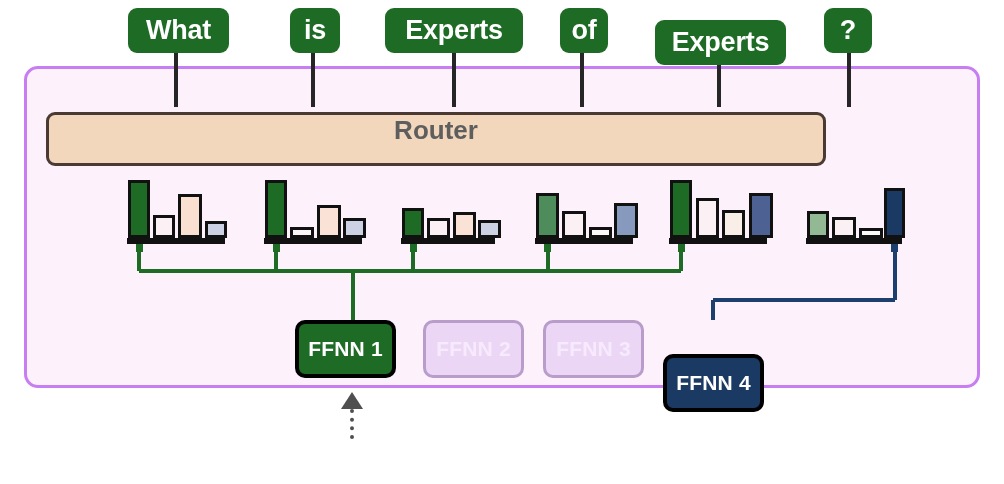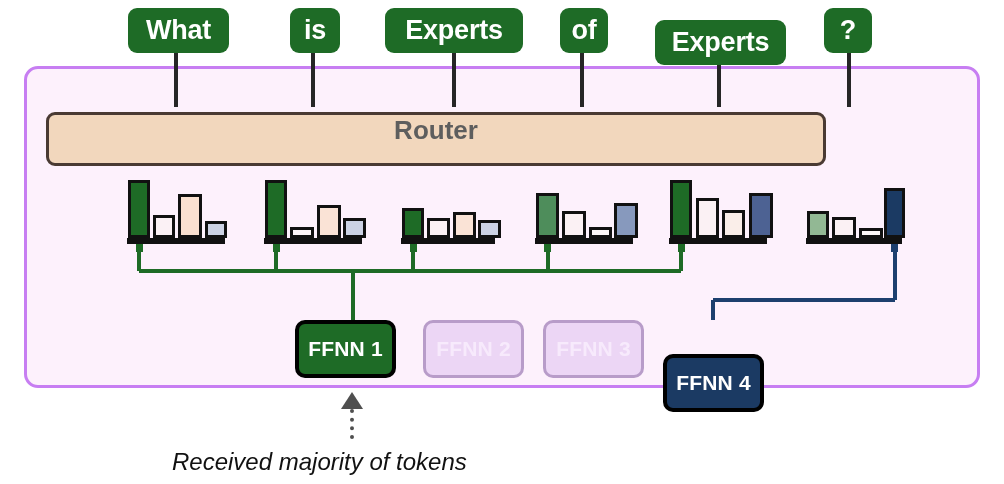--- a/index.html
+++ b/index.html
@@ -239,15 +239,14 @@
       <div class="ffnn off" style="left: 543px; top: 320px;">
         <span>FFNN 3</span>
       </div>
       <div class="ffnn on-navy" style="left: 663px; top: 320px; margin-top: 34px;">
         <span>FFNN 4</span>
       </div>
     </div>
 
   <div class="arrowhead" style="left:341px;top:392px;"></div>
   <div class="dotline" style="left:350px;top:409px;height:30px;"></div>
-  <div class="caption" style="left:172px;top:448px;">Received majority of tokens</div>
 
 </div>
 
 </body></html>

